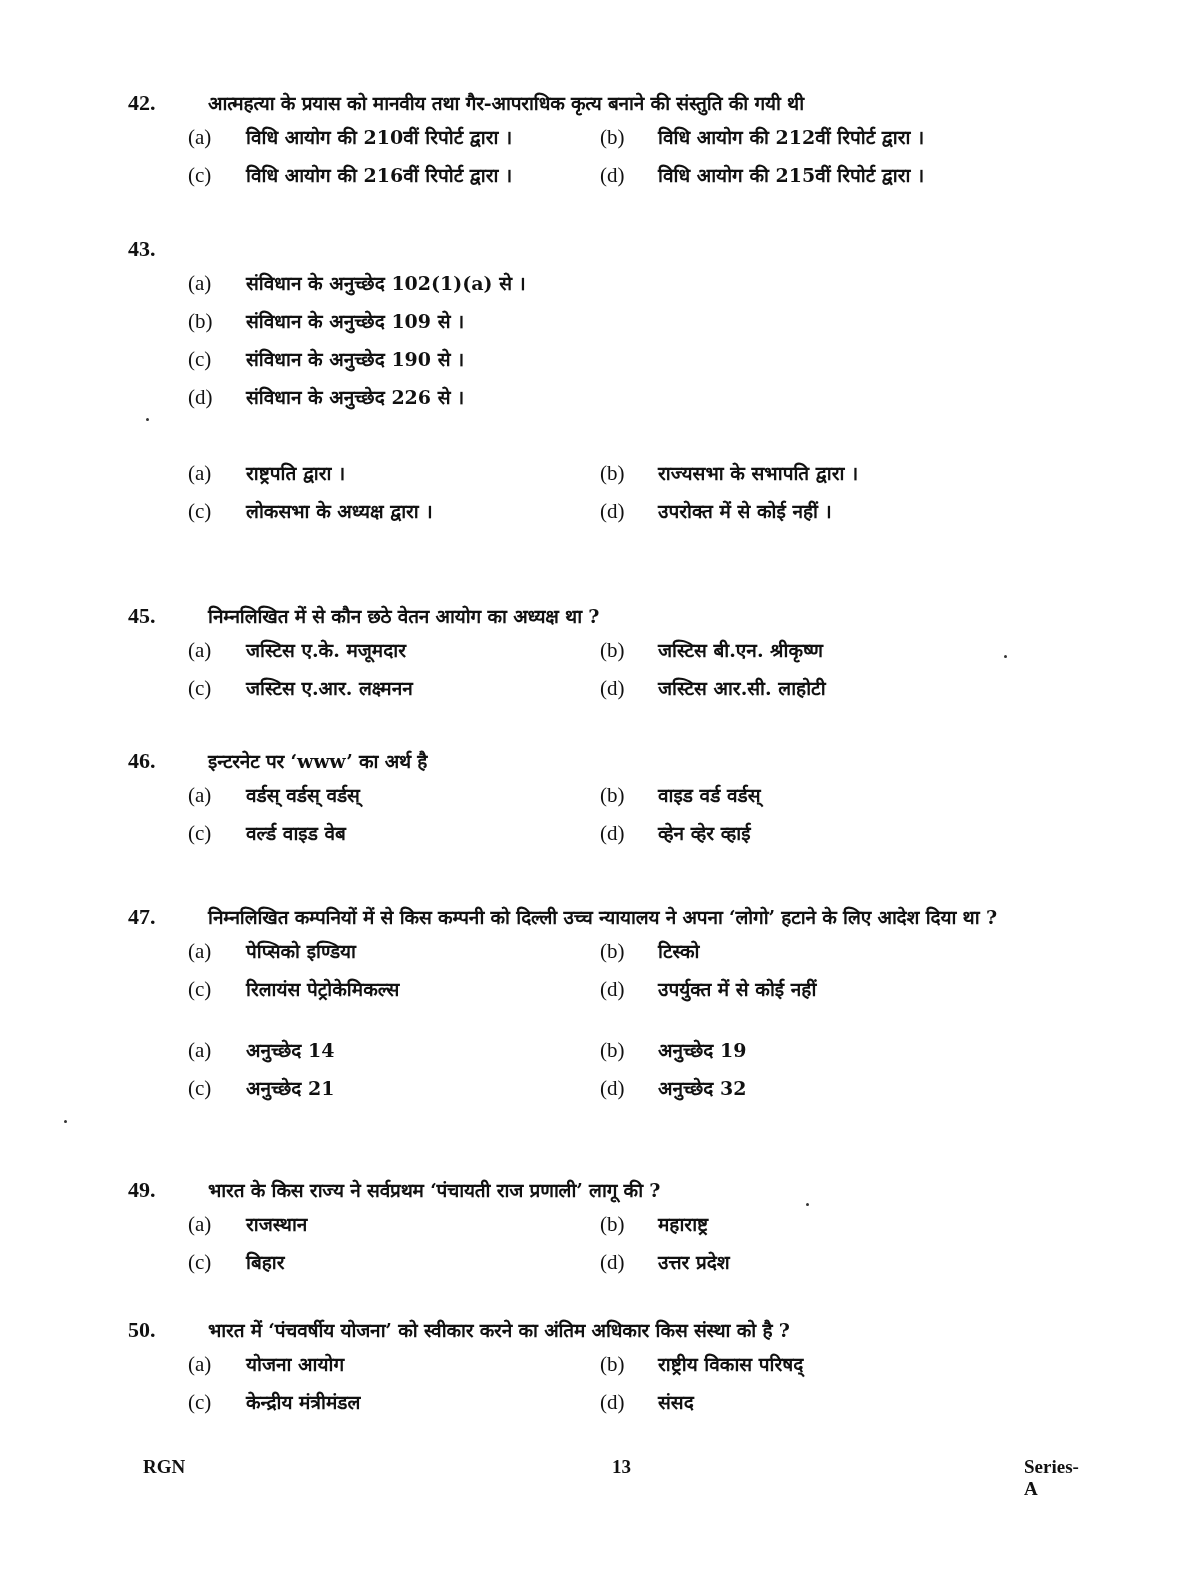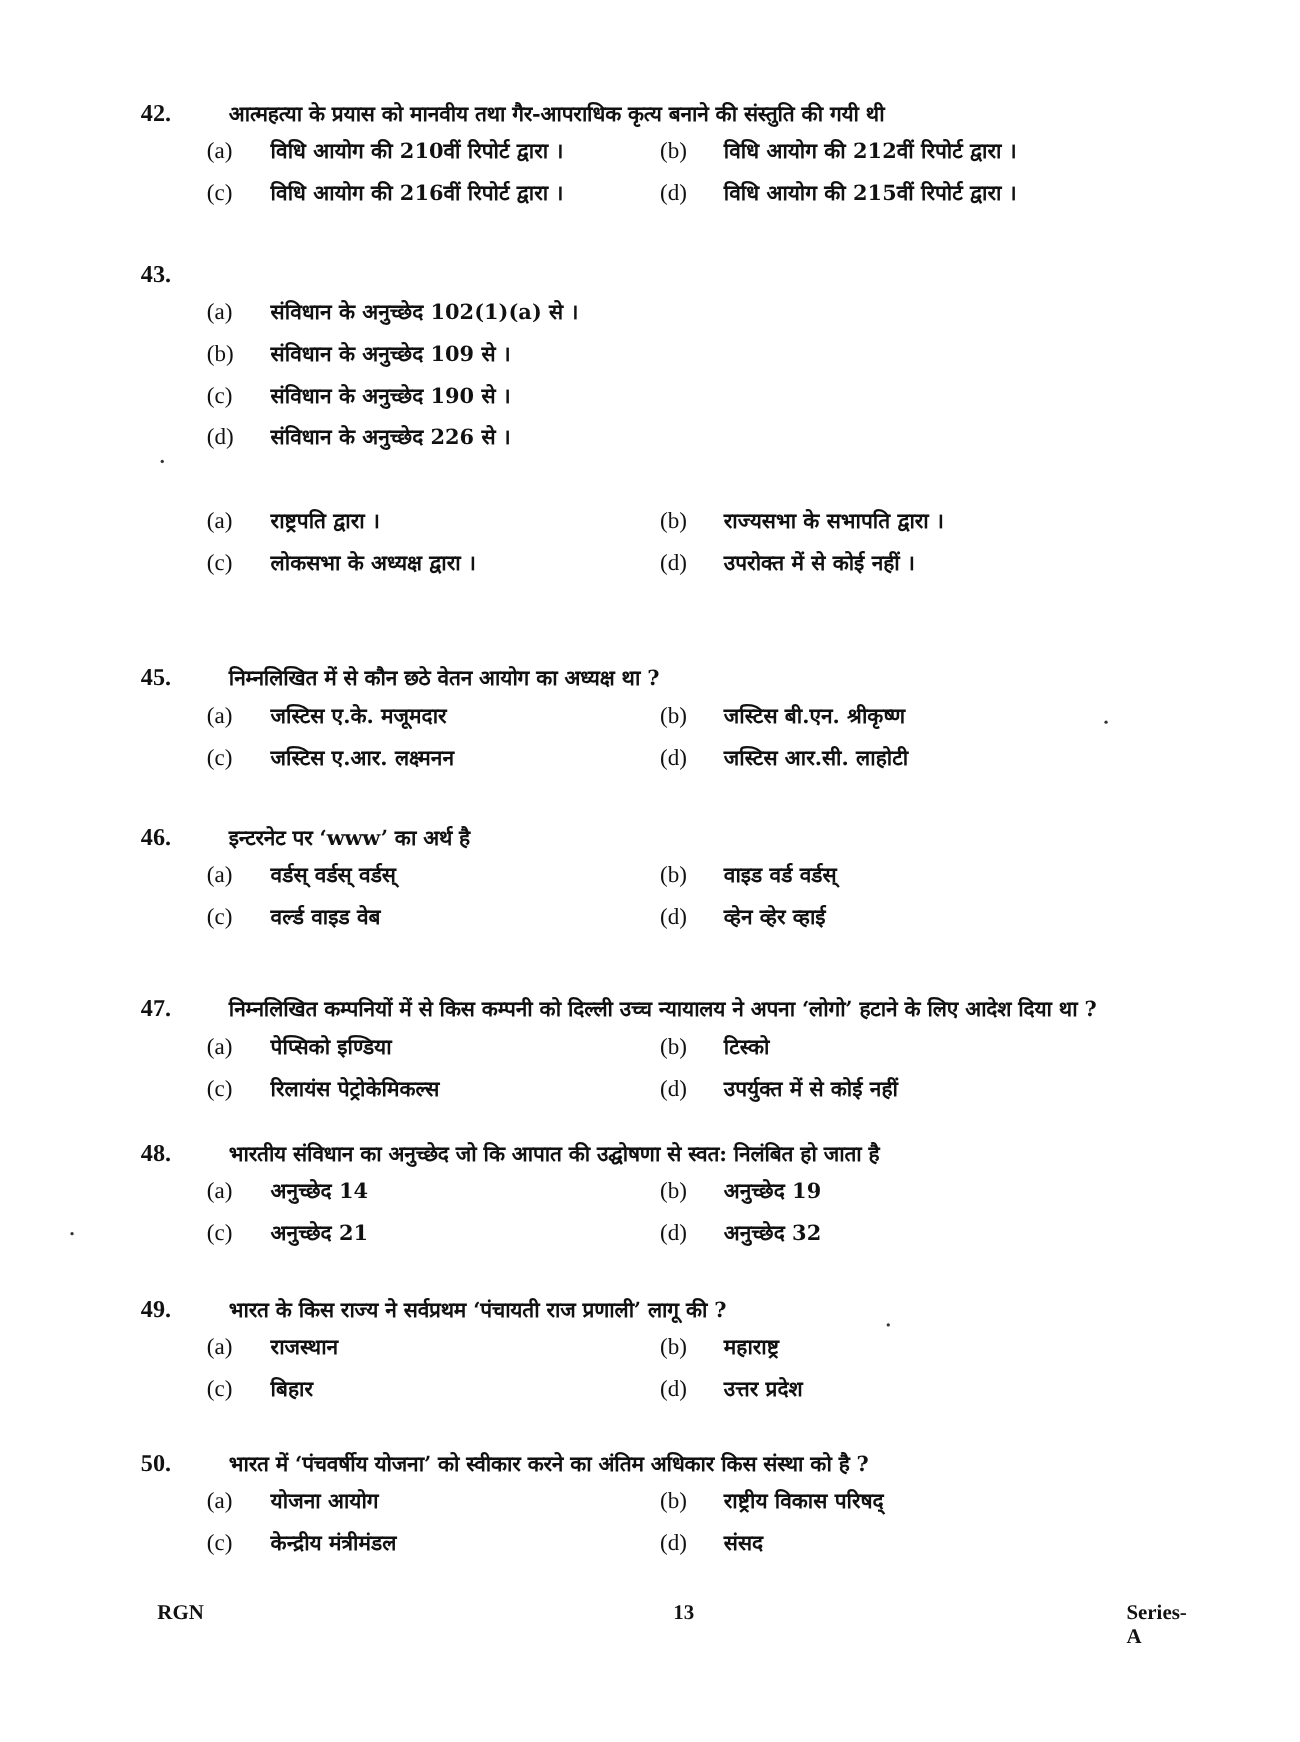--- a/index.html
+++ b/index.html
@@ -237,24 +237,20 @@
           <span class="opt-text">रिलायंस पेट्रोकेमिकल्स</span>
         </div>
       <div class="opt">
           <span class="opt-label">(d)</span>
           <span class="opt-text">उपर्युक्त में से कोई नहीं</span>
         </div>
     </div>
   </div>
 
   <div class="question" style="top:1035px;">
-    <div class="q-line">
-      <span class="q-num">48.</span>
-      <span class="q-text">भारतीय संविधान का अनुच्छेद जो कि आपात की उद्घोषणा से स्वत: निलंबित हो जाता है</span>
-    </div>
     <div class="options-grid">
       <div class="opt">
           <span class="opt-label">(a)</span>
           <span class="opt-text">अनुच्छेद 14</span>
         </div>
       <div class="opt">
           <span class="opt-label">(b)</span>
           <span class="opt-text">अनुच्छेद 19</span>
         </div>
       <div class="opt">

